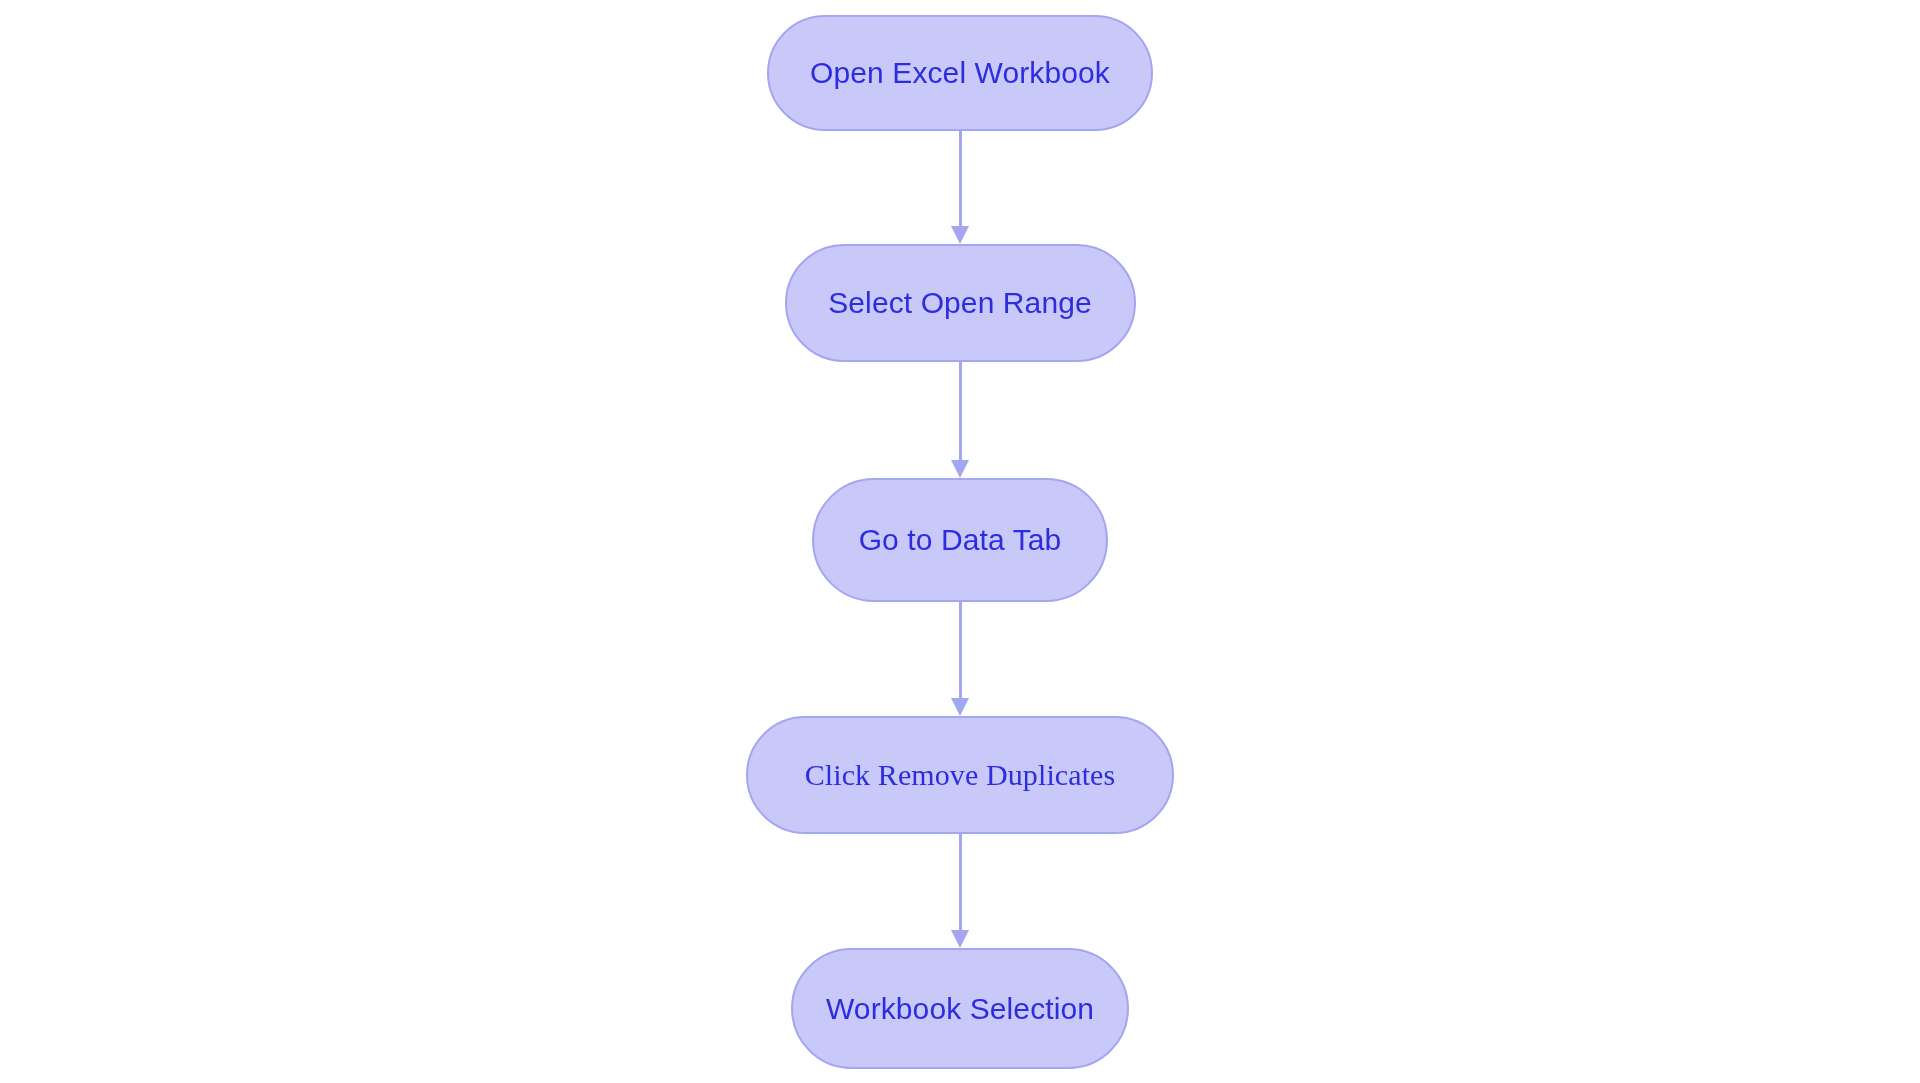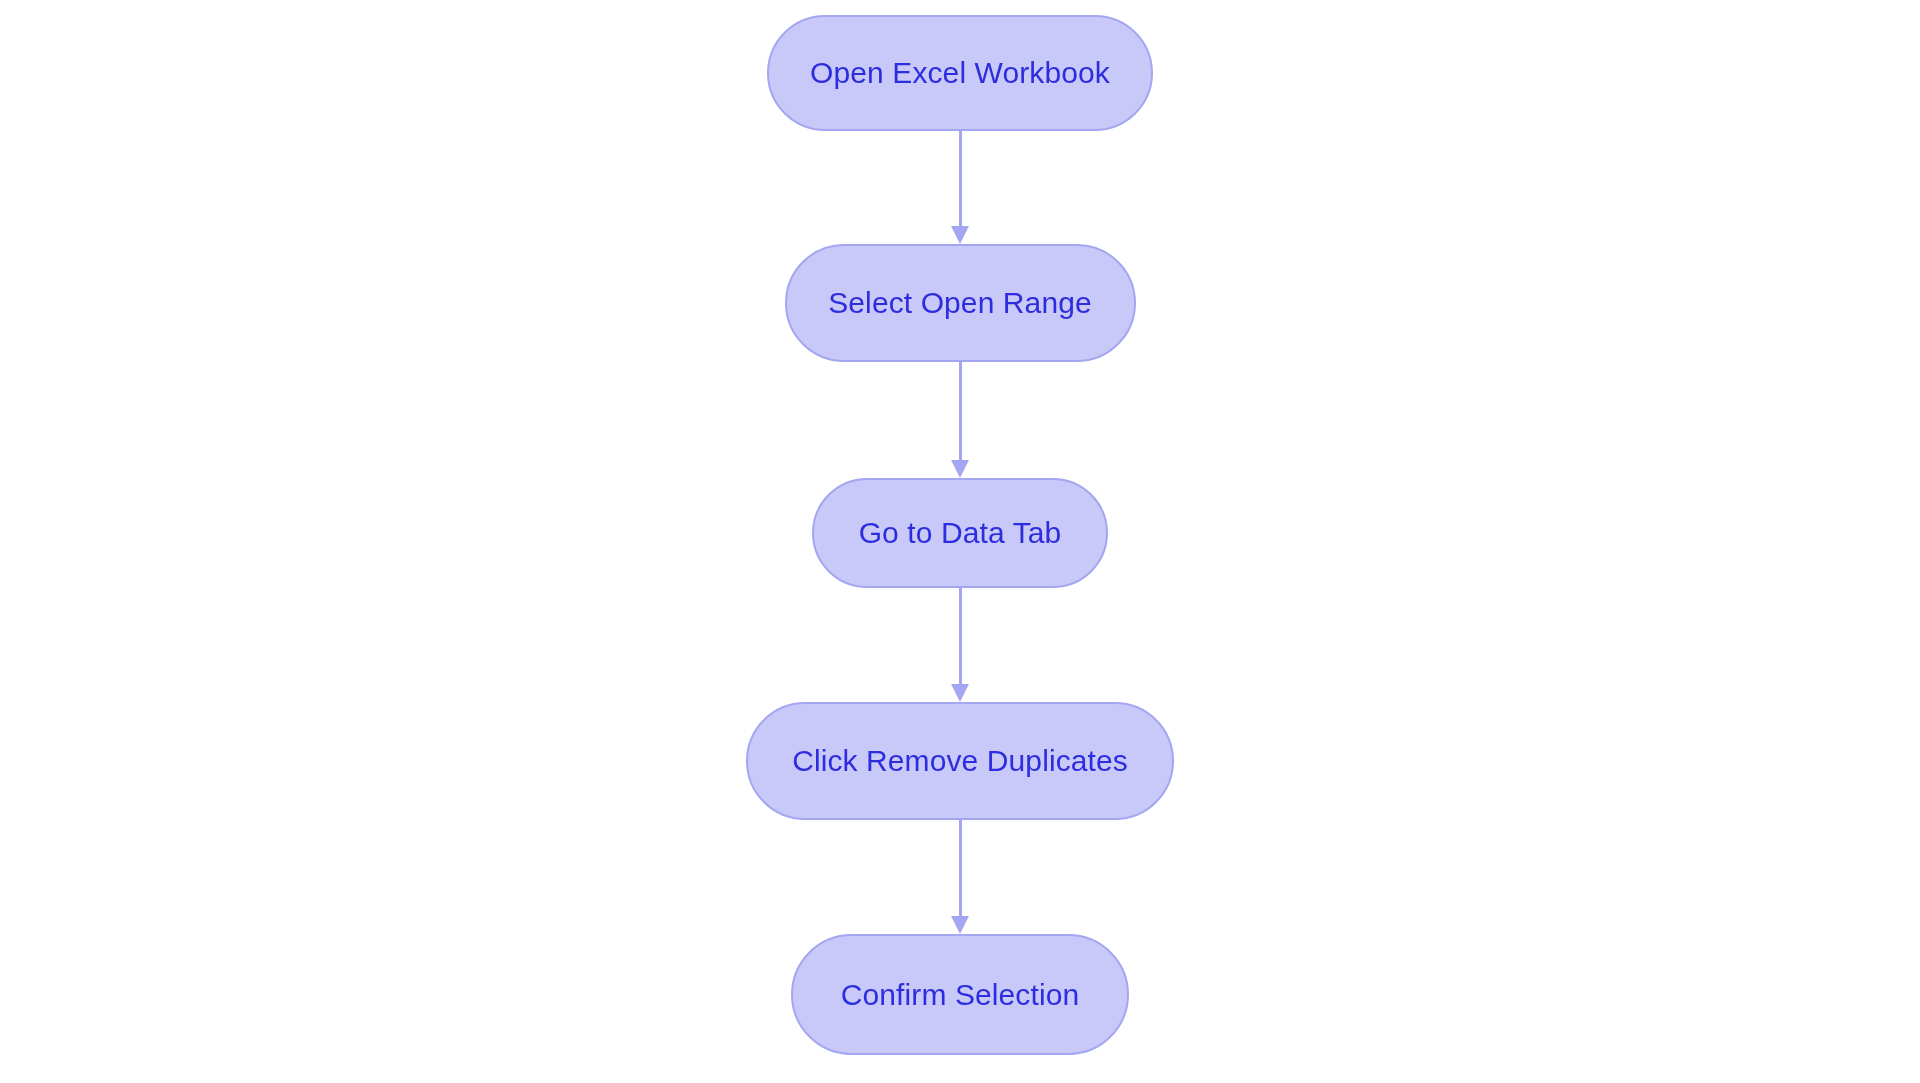--- a/index.html
+++ b/index.html
@@ -46,22 +46,22 @@
     display: flex;
     align-items: center;
     justify-content: center;
     white-space: nowrap;
     user-select: none;
   }
 
   
   .node-0 { width: 386px; height: 116px; margin-top: 15px; }
   .node-1 { width: 351px; height: 118px; }
-  .node-2 { width: 296px; height: 110px; }
-  .node-3 { width: 428px; height: 118px; }
+  .node-2 { width: 296px; height: 124px; }
+  .node-3 { width: 428px; height: 118px; font-family: Liberation Serif, serif; }
   .node-4 { width: 338px; height: 121px; }
 
   .connector {
     position: relative;
     width: 20px;
     display: flex;
     flex-direction: column;
     align-items: center;
     justify-content: flex-start;
   }
@@ -120,17 +120,17 @@
     <div class="node node-3">
       <span>Click Remove Duplicates</span>
     </div>
 
     <div class="connector connector-3">
       <div class="conn-line"></div>
       <div class="conn-head"></div>
     </div>
 
     <div class="node node-4">
-      <span>Confirm Selection</span>
+      <span>Workbook Selection</span>
     </div>
 
   </div>
 </div>
 
 </body></html>

